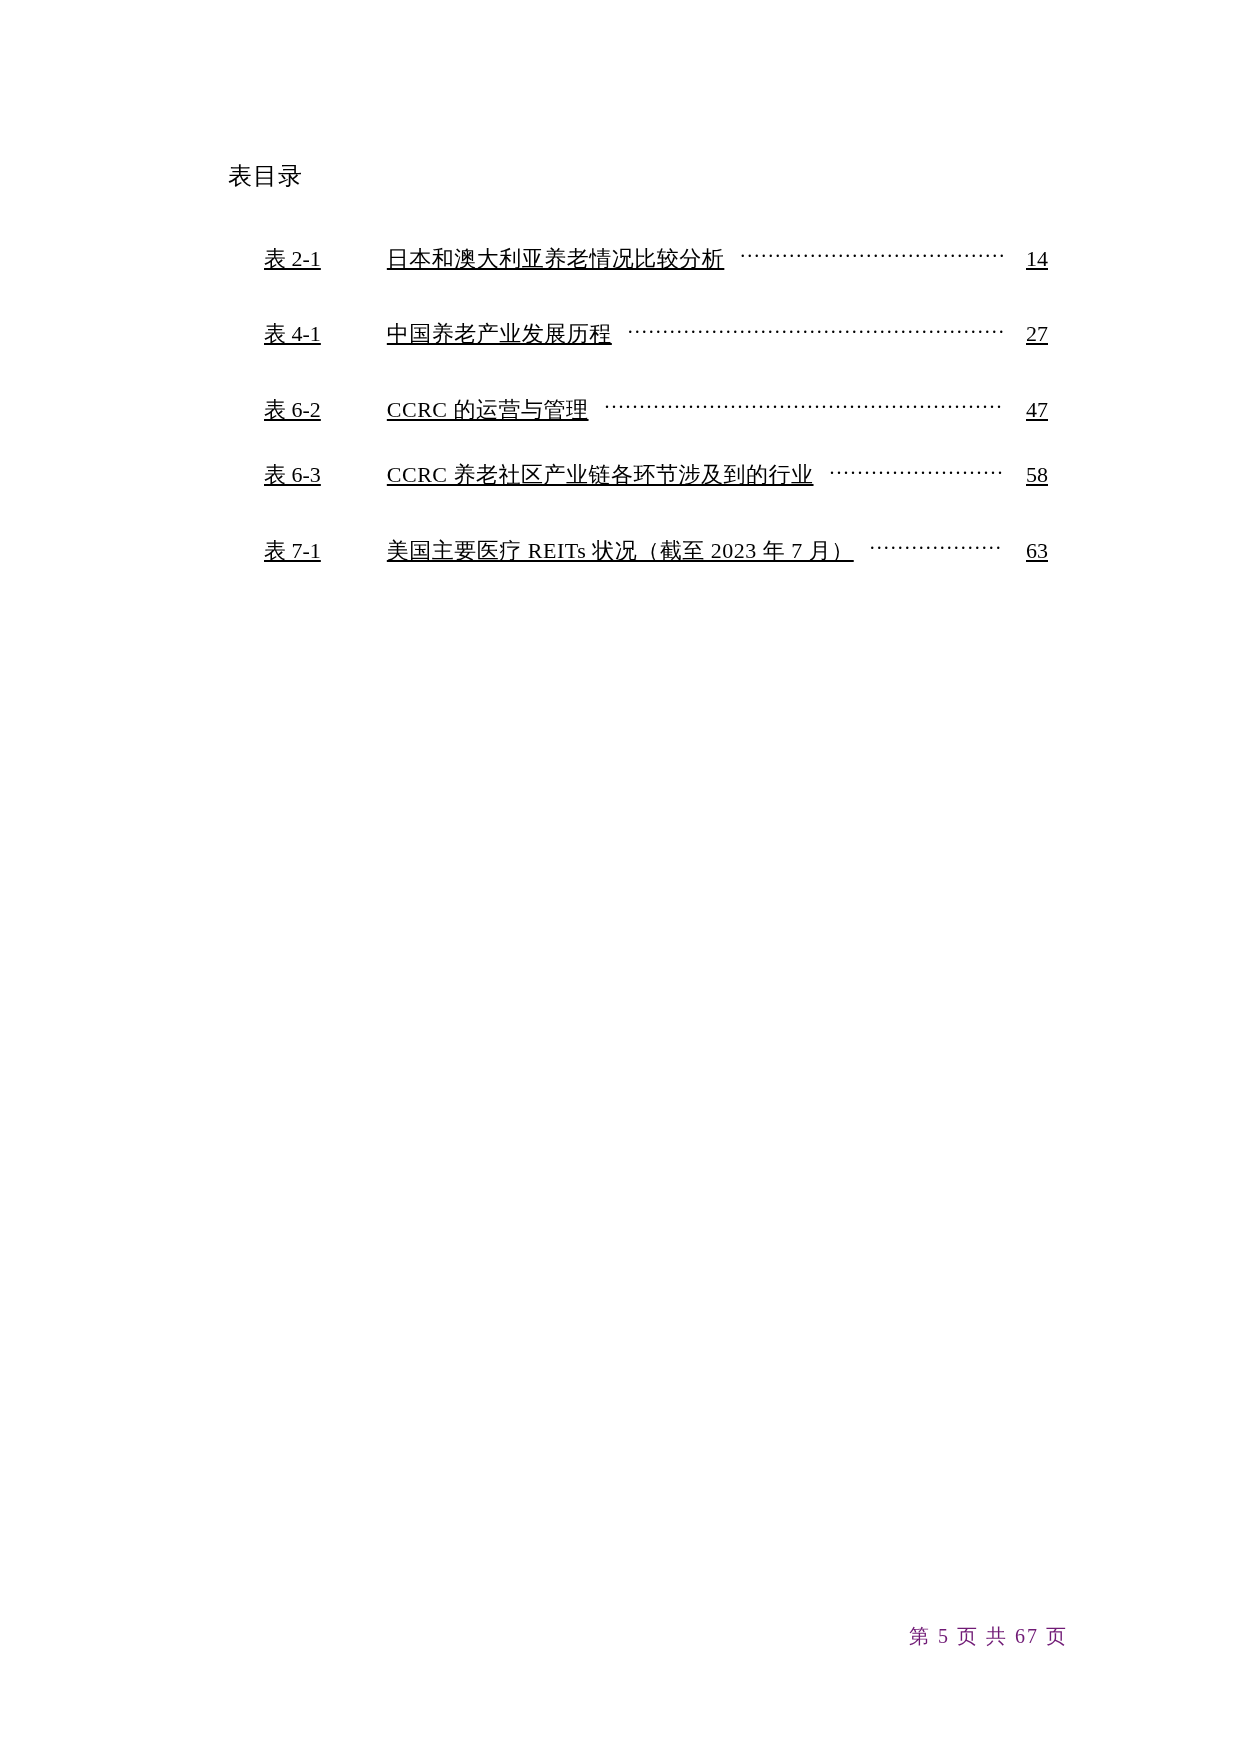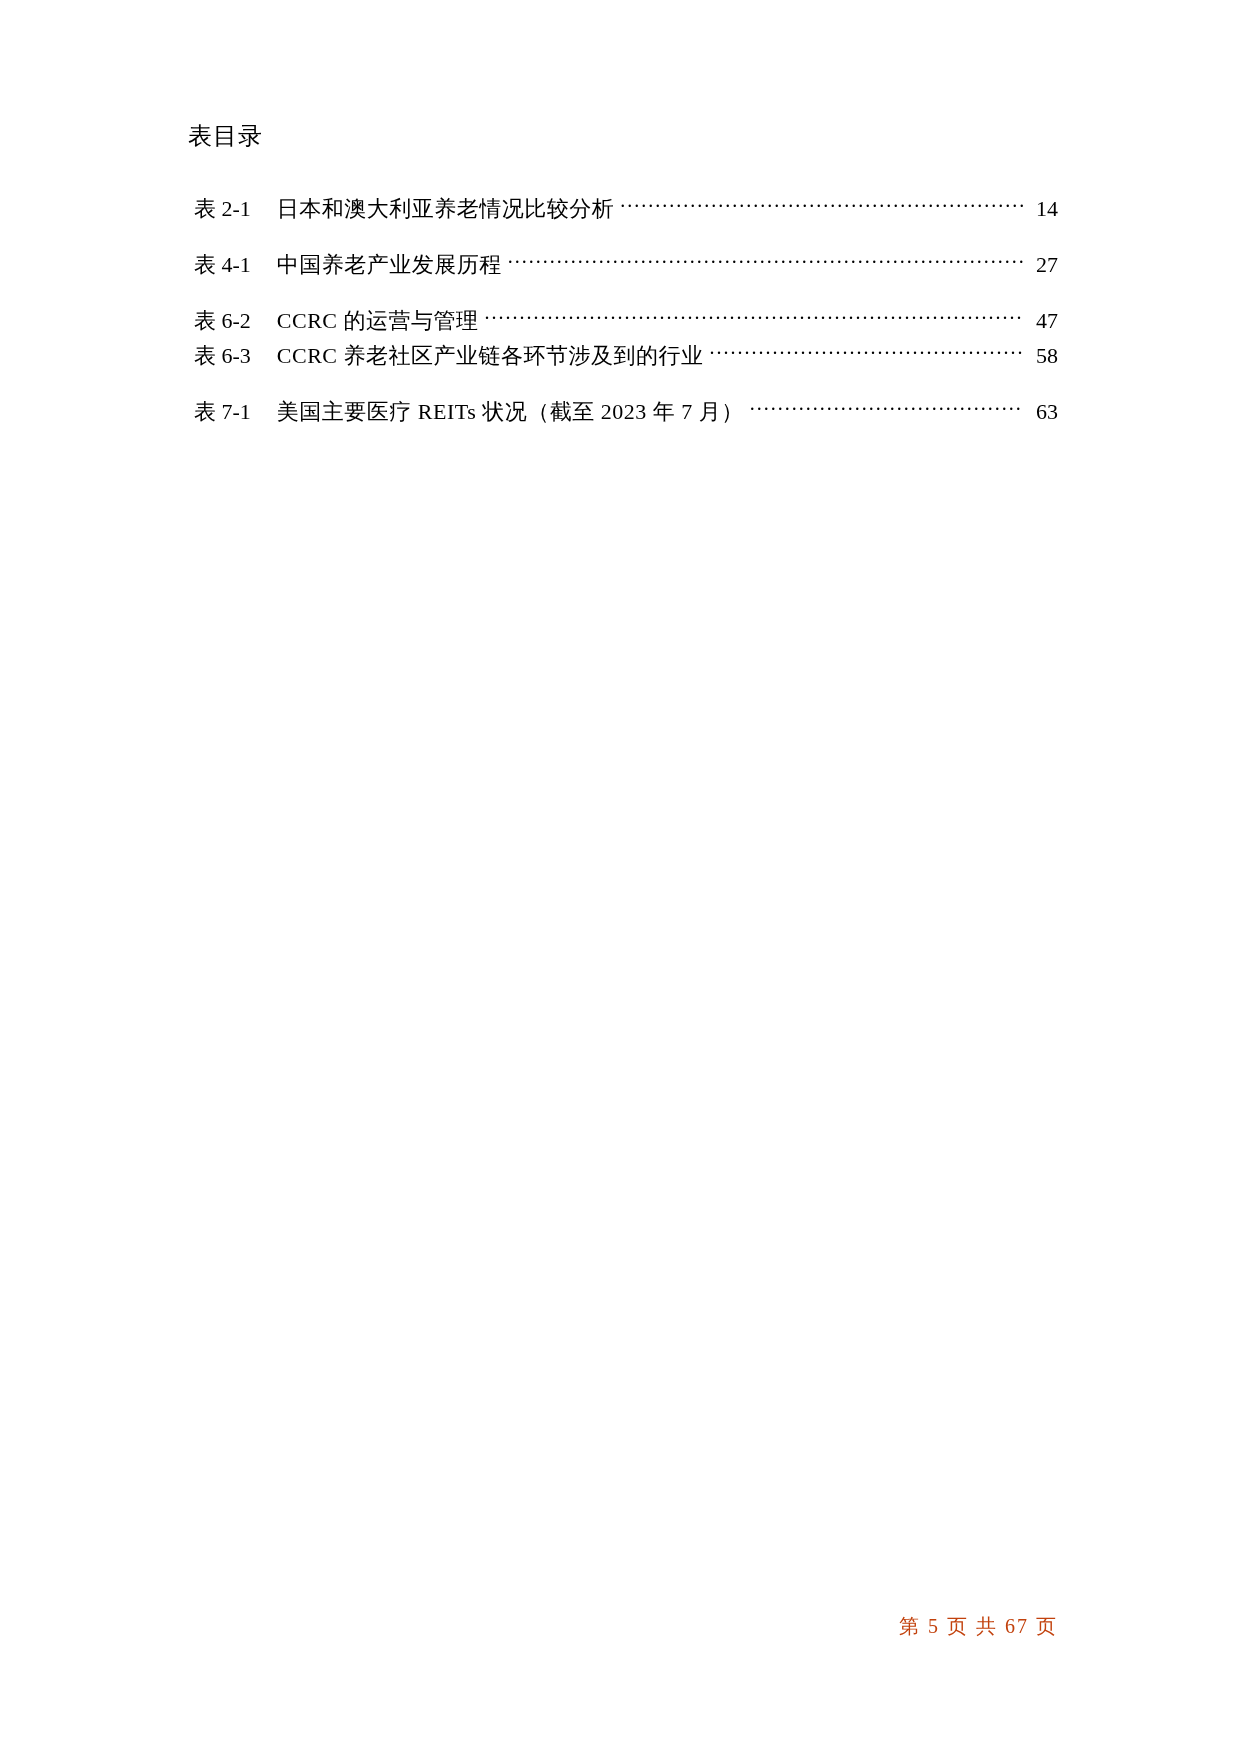--- a/index.html
+++ b/index.html
@@ -1,15 +1,15 @@
 <!DOCTYPE html>
 <html><head>
   <meta charset="utf-8">
   <style>
-    * { box-sizing: border-box; margin: 2px; padding: 0; }
+    * { box-sizing: border-box; margin: 12px; padding: 0; }
     html, body { width: 1240px; height: 1754px; background: #fff; }
     body {
       font-family: "SimSun", "Songti SC", "STSong", serif;
       color: #000;
       position: relative;
     }
     .page {
       position: absolute;
       left: 180px;
       top: 112px;
@@ -22,20 +22,21 @@
     }
     .group {
       margin-bottom: 22px;
     }
     .entry {
       display: flex;
       align-items: baseline;
       font-size: 22px;
       line-height: 1.34;
       white-space: nowrap;
+      text-decoration: underline;
     }
     .entry .label {
       flex: 0 0 auto;
     }
     .entry .gap {
       flex: 0 0 18px;
     }
     .entry .caption {
       flex: 0 0 auto;
       letter-spacing: 0.5px;
@@ -59,21 +60,21 @@
     .entry .page-num {
       flex: 0 0 auto;
       padding-left: 6px;
     }
     .footer {
       position: absolute;
       right: 184px;
       bottom: 116px;
       font-size: 20px;
       letter-spacing: 2px;
-      color: #c2410c;
+      color: #701a75;
     }
   </style>
 </head>
 <body>
 
 <div class="page">
   <div class="title">表目录</div>
   <div id="toc-body">
       <div class="group">
         <div class="entry">

